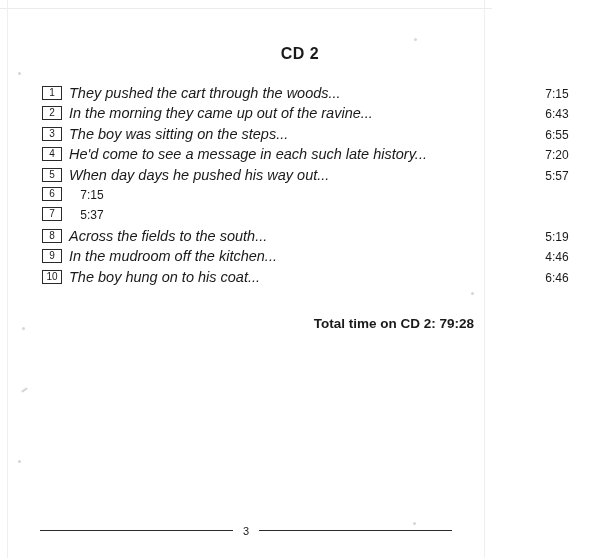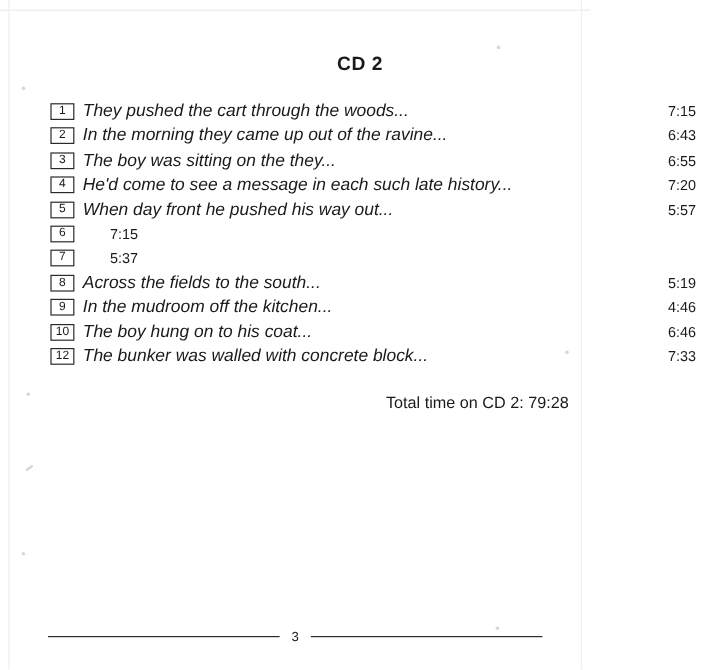--- a/index.html
+++ b/index.html
@@ -86,32 +86,32 @@
   .track-title {
     flex: 1 1 auto;
     font-size: 14.5px;
     line-height: 19px;
     white-space: nowrap;
     font-style: italic;
   }
 
   .track-time {
     flex: 0 0 46px;
-    text-align: right;
+    text-align: center;
     font-size: 12px;
     line-height: 19px;
     padding-right: 2px;
   }
 
   .total-time {
     position: absolute;
-    top: 328px;
+    top: 316px;
     right: 18px;
     font-size: 13.5px;
-    font-weight: normal;
+    font-weight: bold;
   }
 
   
   .footer {
     position: absolute;
     bottom: 22px;
     left: 40px;
     right: 40px;
     display: flex;
     align-items: center;
@@ -172,33 +172,33 @@
     </div>
 
     <div class="track-row">
       <span class="track-num">2</span>
       <span class="track-title">In the morning they came up out of the ravine...</span>
       <span class="track-time">6:43</span>
     </div>
 
     <div class="track-row">
       <span class="track-num">3</span>
-      <span class="track-title">The boy was sitting on the they...</span>
+      <span class="track-title">The boy was sitting on the steps...</span>
       <span class="track-time">6:55</span>
     </div>
 
     <div class="track-row">
       <span class="track-num">4</span>
       <span class="track-title">He'd come to see a message in each such late history...</span>
       <span class="track-time">7:20</span>
     </div>
 
     <div class="track-row">
       <span class="track-num">5</span>
-      <span class="track-title">When day front he pushed his way out...</span>
+      <span class="track-title">When day days he pushed his way out...</span>
       <span class="track-time">5:57</span>
     </div>
 
     <div class="track-row">
       <span class="track-num">6</span>
       <span class="track-time">7:15</span>
     </div>
 
     <div class="track-row">
       <span class="track-num">7</span>
@@ -217,25 +217,20 @@
       <span class="track-time">4:46</span>
     </div>
 
     <div class="track-row">
       <span class="track-num">10</span>
       <span class="track-title">The boy hung on to his coat...</span>
       <span class="track-time">6:46</span>
     </div>
 
 
-    <div class="track-row">
-      <span class="track-num">12</span>
-      <span class="track-title">The bunker was walled with concrete block...</span>
-      <span class="track-time">7:33</span>
-    </div>
 
   </div>
 
   <div class="total-time">Total time on CD 2: 79:28</div>
 
   <div class="footer">
     <div class="rule"></div>
     <div class="page-no">3</div>
     <div class="rule"></div>
   </div>

